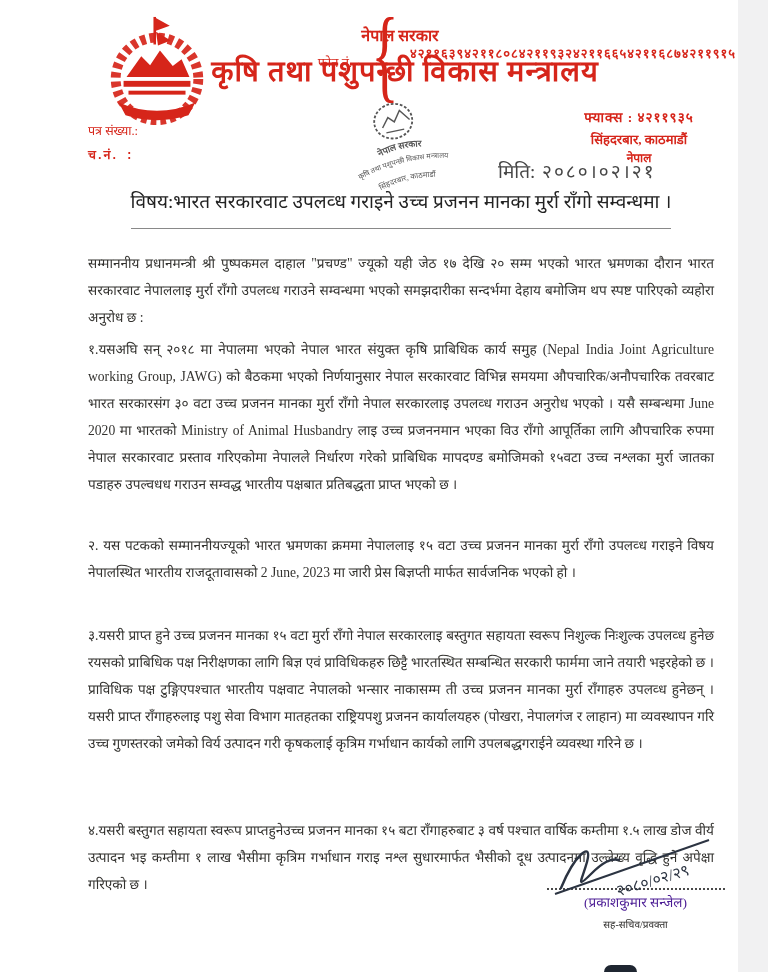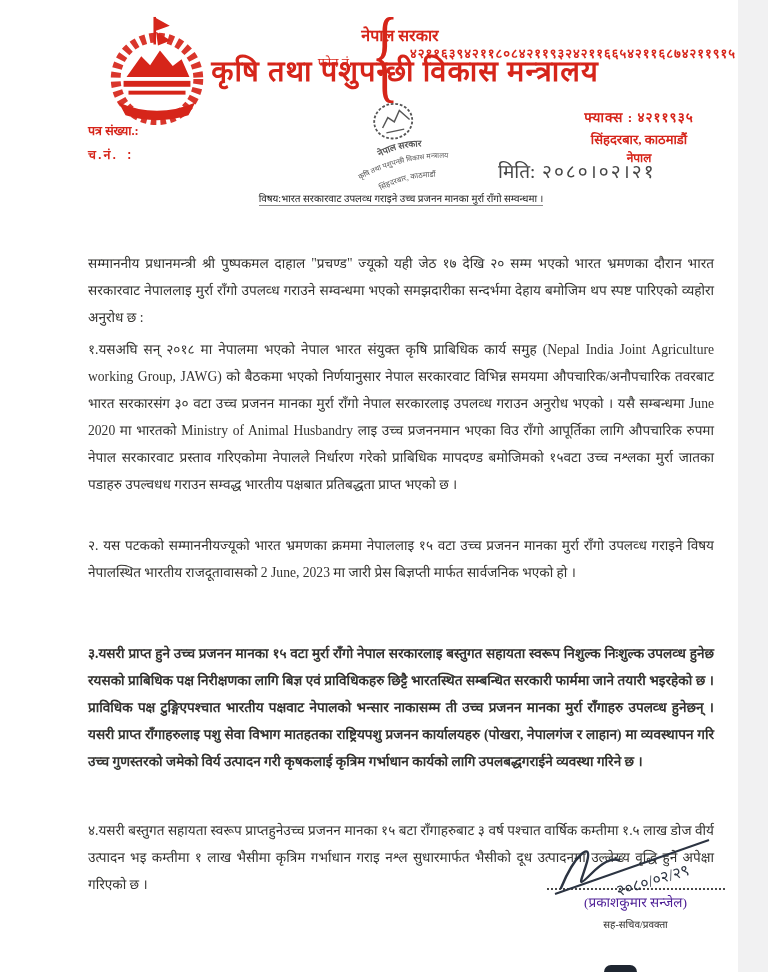--- a/index.html
+++ b/index.html
@@ -27,37 +27,37 @@
     display:inline-block;color:var(--red);}
   .phone-list{display:flex;flex-direction:row;}
   .phone-list span{font-size:13px;font-weight:bold;line-height:16px;letter-spacing:1px;}
   .fax-line{position:absolute;right:34px;top:108px;width:190px;text-align:center;
     font-size:13.5px;font-weight:bold;color:var(--red);letter-spacing:1px;}
   .addr1{position:absolute;right:34px;top:130px;width:190px;text-align:center;
     font-size:13px;font-weight:bold;color:var(--red);}
   .addr2{position:absolute;right:34px;top:149px;width:190px;text-align:center;
     font-size:12px;font-weight:bold;color:var(--red);}
   
-  .ref-label{position:absolute;left:88px;top:122px;font-size:12.5px;font-weight:bold;color:var(--red);}
+  .ref-label{position:absolute;left:88px;top:122px;font-size:12.5px;font-weight:normal;color:var(--red);}
   .disp-label{position:absolute;left:88px;top:146px;font-size:12.5px;font-weight:bold;color:var(--red);font-family:Liberation Mono, monospace;}
   .stamp{position:absolute;left:328px;top:98px;width:140px;height:100px;opacity:.88;}
   .date-line{position:absolute;left:498px;top:158px;width:230px;font-size:19px;
     color:#464646;letter-spacing:2px;}
   .date-line .lbl{letter-spacing:0;}
   
   .subject{position:absolute;left:88px;top:188px;width:626px;text-align:center;}
-  .subject span{font-size:10px;color:#222;border-bottom:1px solid rgba(40,40,40,.55);
-    padding-bottom:1px;}
+  .subject span{font-size:19px;color:#222;border-bottom:1px solid rgba(40,40,40,.55);
+    padding-bottom:16px;}
   
   .para{position:absolute;left:88px;width:626px;font-size:13.6px;line-height:27px;
     text-align:justify;color:var(--ink);margin-top:24px;}
   .p-intro{top:226px;}
   .p-1{top:312px;}
   .p-2{top:508px;}
-  .p-3{top:616px;font-weight:bold;}
+  .p-3{top:598px;}
   .p-4{top:793px;}
   
   .sig-block{position:absolute;left:538px;top:828px;width:195px;text-align:center;}
   .sig-scribble{display:block;margin:0 auto -14px auto;}
   .dotline{width:178px;margin:0 auto;border-top:2px dotted #4a4a4a;}
   .sig-name{font-size:13.5px;color:#4c1d95;line-height:22px;margin-top:2px;}
   .sig-title{font-size:10px;color:#2e2d2b;line-height:22px;}
   
   .bottom-pill{position:absolute;left:604px;bottom:0;width:33px;height:7px;
     background:#1f2631;border-radius:7px 7px 0 0;}

